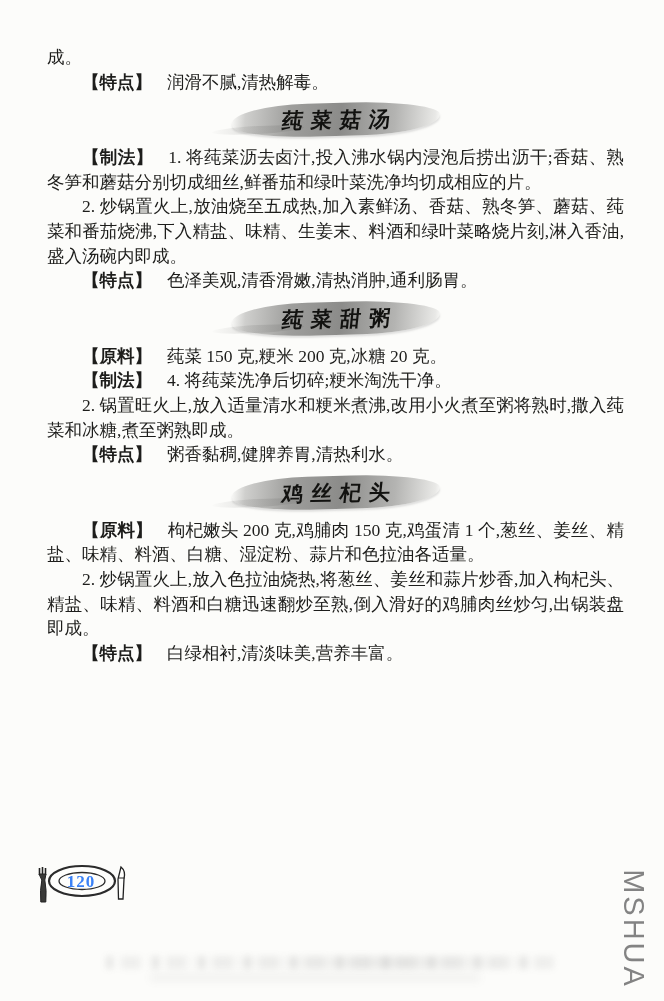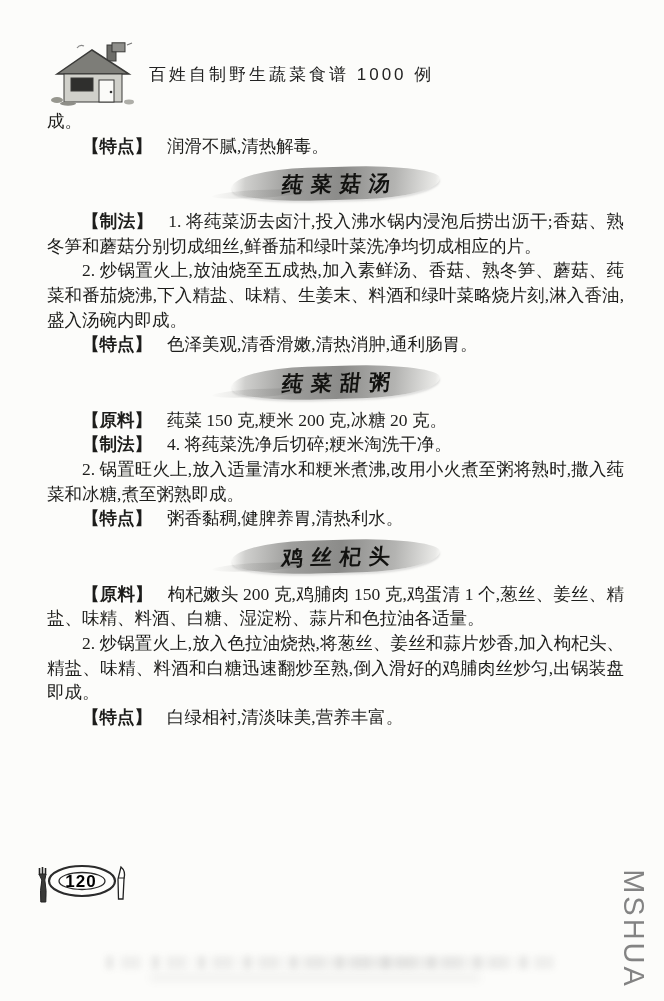--- a/index.html
+++ b/index.html
@@ -42,22 +42,22 @@
     background:linear-gradient(90deg,rgba(150,150,148,.02),rgba(135,135,133,.5));
     border-radius:50%;transform:rotate(-3deg);}
   .brush-text{position:relative;z-index:1;font-weight:bold;font-size:21px;
     letter-spacing:8px;padding-left:8px;color:#121210;
     transform:skewX(-7deg) rotate(-1deg);
     font-family:"Liberation Serif","DejaVu Serif",serif;}
 
   
   .page-footer{position:absolute;left:33px;top:862px;width:100px;height:48px;}
   .plate-number{position:absolute;left:24px;top:10px;width:48px;text-align:center;
-    font-family:Liberation Sans, sans-serif;
-    font-weight:bold;font-size:17px;color:#000000;letter-spacing:1px;}
+    font-family:Liberation Serif, serif;
+    font-weight:bold;font-size:17px;color:#3b82f6;letter-spacing:1px;}
 
   
   .watermark{position:absolute;left:578px;top:912px;width:112px;height:34px;
     transform:rotate(90deg);display:flex;align-items:center;justify-content:center;
     font-family:"Liberation Sans","DejaVu Sans",sans-serif;
     font-size:29px;letter-spacing:3px;color:#6f6f6f;opacity:.85;}
 
   
   .bleed{position:absolute;left:106px;top:956px;width:452px;height:13px;
     filter:blur(3px);opacity:.42;
@@ -68,37 +68,20 @@
       linear-gradient(90deg,rgba(255,255,255,0) 0%,rgba(120,120,120,.12) 40%,
         rgba(110,110,110,.3) 62%,rgba(120,120,120,.12) 88%,rgba(255,255,255,0) 100%);}
   .bleed2{position:absolute;left:150px;top:974px;width:330px;height:7px;
     filter:blur(4px);opacity:.18;background:rgba(120,120,120,.5);}
 </style>
 </head>
 <body>
 
 <div class="content">
 
-  <div class="book-header">
-    <svg width="84" height="64" viewBox="0 0 84 64">
-      <path d="M26 6 q3 -4 7 -2" stroke="#888" stroke-width="1.2" fill="none"></path>
-      <rect x="56" y="3" width="9" height="16" fill="#6c6c68" stroke="#3a3a38"></rect>
-      <rect x="61" y="0.8" width="13" height="9" fill="#8f8f8b" stroke="#3a3a38"></rect>
-      <path d="M76 3 l5 -2" stroke="#777" stroke-width="1.2" fill="none"></path>
-      <polygon points="6,32 41,8 78,32" fill="#7d7d78" stroke="#3a3a38" stroke-width="1.5"></polygon>
-      <rect x="13" y="32" width="58" height="28" fill="#d0d0ca" stroke="#3a3a38"></rect>
-      <rect x="20" y="36" width="22" height="13" fill="#2f2f2d" stroke="#3a3a38"></rect>
-      <rect x="48" y="38" width="15" height="22" fill="#fbfbf8" stroke="#3a3a38"></rect>
-      <circle cx="60" cy="50" r="1.3" fill="#333"></circle>
-      <ellipse cx="6" cy="58" rx="6" ry="3" fill="#97978f"></ellipse>
-      <ellipse cx="78" cy="60" rx="5" ry="2.4" fill="#aeaea8"></ellipse>
-      <ellipse cx="17" cy="61.5" rx="8" ry="2.2" fill="#8e8e88"></ellipse>
-    </svg>
-    <span class="book-title">百姓自制野生蔬菜食谱 1000 例</span>
-  </div>
 
   <p class="para carry">成。</p>
   <p class="para indent"><span class="label">【特点】</span><span>润滑不腻,清热解毒。</span></p>
 
   <div class="brush">
     <span class="brush-text">莼菜菇汤</span>
   </div>
   <p class="para indent"><span class="label">【制法】</span><span>1. 将莼菜沥去卤汁,投入沸水锅内浸泡后捞出沥干;香菇、熟冬笋和蘑菇分别切成细丝,鲜番茄和绿叶菜洗净均切成相应的片。</span></p>
   <p class="para indent">2. 炒锅置火上,放油烧至五成热,加入素鲜汤、香菇、熟冬笋、蘑菇、莼菜和番茄烧沸,下入精盐、味精、生姜末、料酒和绿叶菜略烧片刻,淋入香油,盛入汤碗内即成。</p>
   <p class="para indent"><span class="label">【特点】</span><span>色泽美观,清香滑嫩,清热消肿,通利肠胃。</span></p>

